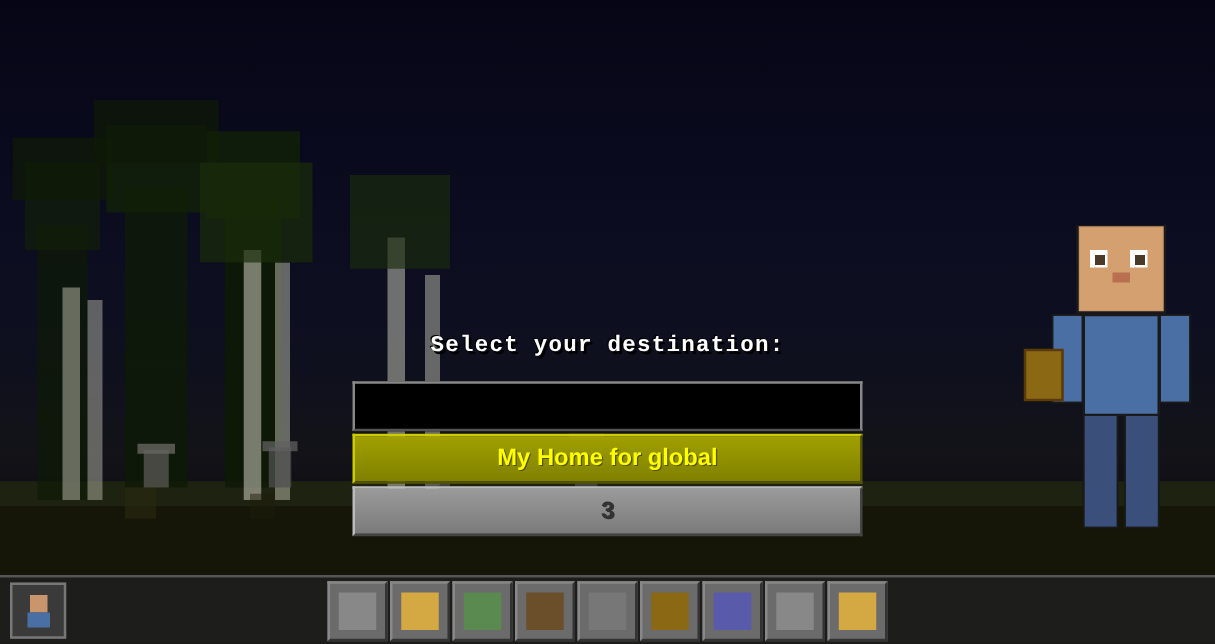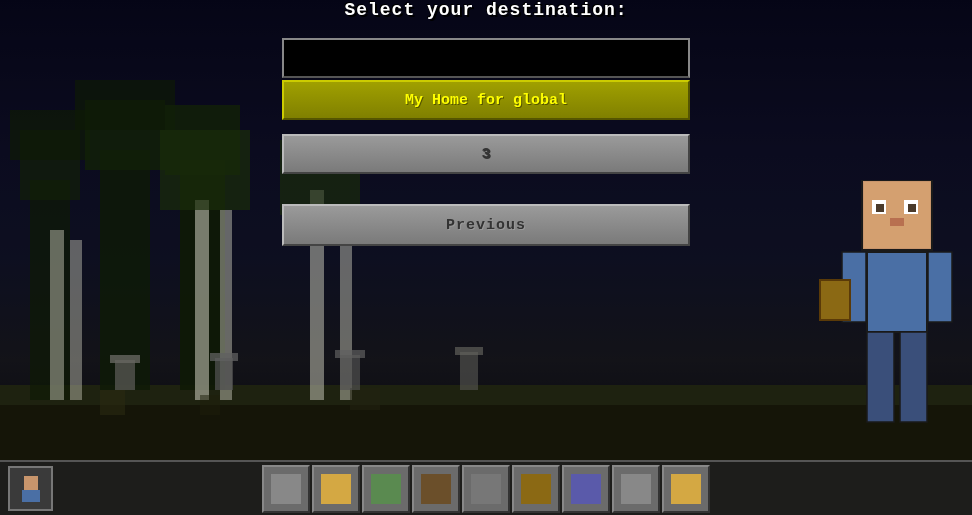--- a/index.html
+++ b/index.html
@@ -93,21 +93,21 @@
       justify-content: center;
     }
 
     
     #dialog-overlay {
       position: absolute;
       inset: 0;
       display: flex;
       flex-direction: column;
       align-items: center;
-      justify-content: flex-start;
+      justify-content: flex-end;
       padding-bottom: 68px;
     }
 
     #title {
       color: #ffffff;
       font-size: 18px;
       font-family: 'Courier New', Courier, monospace;
       font-weight: bold;
       text-shadow: 2px 2px #000, -1px -1px #000;
       margin-bottom: 18px;
@@ -136,25 +136,25 @@
       width: 100%;
       height: 40px;
       background: linear-gradient(to bottom, #9a9a9a, #7a7a7a);
       border: 2px solid #bbb;
       border-bottom-color: #444;
       border-right-color: #444;
       display: flex;
       align-items: center;
       justify-content: center;
       cursor: pointer;
-      font-family: Liberation Mono, monospace;
-      font-size: 15px;
+      font-family: Liberation Sans, sans-serif;
+      font-size: 19px;
       font-weight: bold;
       text-shadow: 1px 1px #333;
-      margin-bottom: 14px;
+      margin-bottom: 2px;
     }
 
     .list-item.selected {
       background: linear-gradient(to bottom, #a0a000, #808000);
       border-color: #cccc00;
       border-bottom-color: #555500;
       border-right-color: #555500;
     }
 
     .list-item.selected span {
@@ -294,21 +294,20 @@
     <div class="list-item selected">
       <span>My Home for global</span>
     </div>
 
     <div class="list-item normal">
       <span>3</span>
     </div>
   </div>
 
   <div class="nav-buttons">
-    <button class="nav-btn">Previous</button>
   </div>
 </div>
 
 <div class="hotbar">
 
   <div class="player-slot" style="position:absolute;left:8px;bottom:4px;">
     <svg width="30" height="30" xmlns="http://www.w3.org/2000/svg">
       <rect x="8" y="2" width="14" height="14" fill="#c8956c"></rect>
       <rect x="6" y="16" width="18" height="12" fill="#4a6fa5"></rect>
     </svg>

